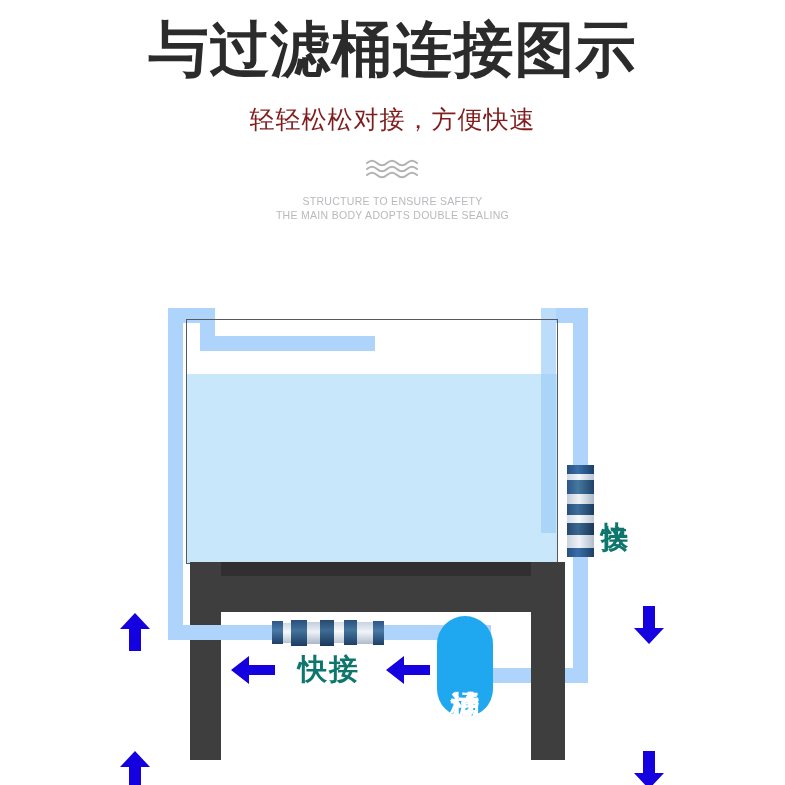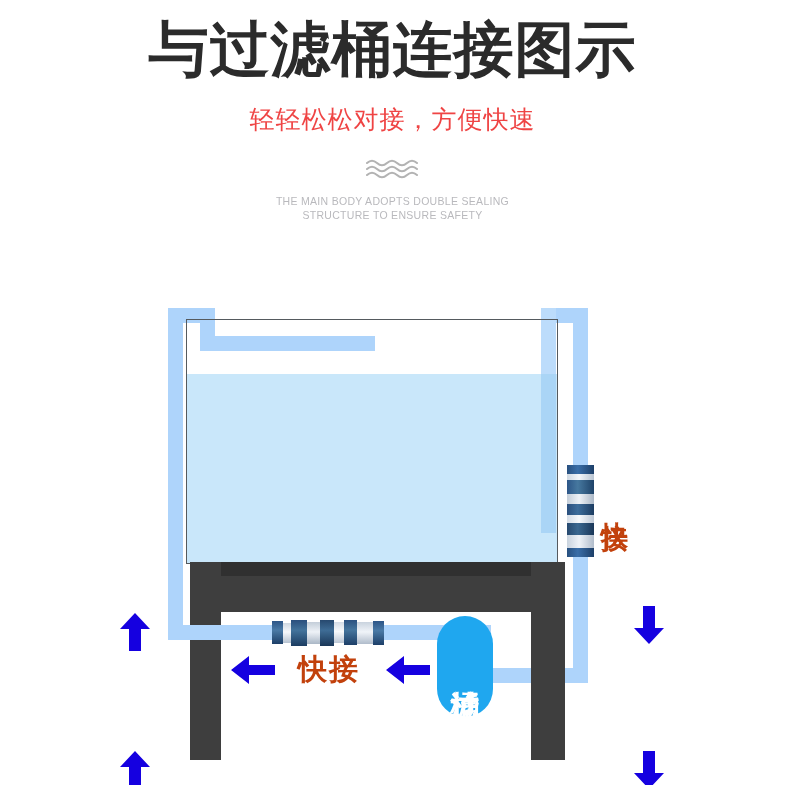--- a/index.html
+++ b/index.html
@@ -38,21 +38,21 @@
     font-weight: bold;
     letter-spacing: 1px;
     color: #2b2b2b;
     font-family: "Liberation Sans", "DejaVu Sans", sans-serif;
   }
   .sub-title {
     margin: 0;
     padding-top: 20px;
     font-size: 25px;
     letter-spacing: 1px;
-    color: #ef4444;
+    color: #7f1d1d;
     font-weight: normal;
   }
 
   .wave-wrap {
     margin-top: 20px;
     height: 26px;
     display: flex;
     align-items: center;
     justify-content: center;
   }
@@ -108,21 +108,21 @@
     position: absolute;
     background: #303030;
   }
 
   
   .arrow { position: absolute; }
 
   
   .label-cn {
     position: absolute;
-    color: #c2410c;
+    color: #0f766e;
     font-weight: bold;
     font-family: "Liberation Sans", "DejaVu Sans", sans-serif;
   }
   .label-v {
     writing-mode: vertical-rl;
     text-orientation: upright;
     line-height: 1.02;
     letter-spacing: 1px;
   }
 
@@ -174,22 +174,22 @@
       <svg width="56" height="24" viewBox="0 0 56 24">
         <g fill="none" stroke="#b3b3b3" stroke-width="2.1" stroke-linecap="round">
           <path d="M2 6 q5 -4.5 10 0 q5 4.5 10 0 q5 -4.5 10 0 q5 4.5 10 0 q5 -4.5 10 0"></path>
           <path d="M2 12 q5 -4.5 10 0 q5 4.5 10 0 q5 -4.5 10 0 q5 4.5 10 0 q5 -4.5 10 0"></path>
           <path d="M2 18 q5 -4.5 10 0 q5 4.5 10 0 q5 -4.5 10 0 q5 4.5 10 0 q5 -4.5 10 0"></path>
         </g>
       </svg>
     </div>
 
     <div class="eng-block">
+      <p class="eng-line">STRUCTURE TO ENSURE SAFETY</p>
       <p class="eng-line">THE MAIN BODY ADOPTS DOUBLE SEALING</p>
-      <p class="eng-line">STRUCTURE TO ENSURE SAFETY</p>
     </div>
   </div>
 
   <div class="stage">
 
     <div class="pipe abs" style="left:168px; top:58px; width:15px; height:332px;"></div>
 
     <div class="pipe abs" style="left:168px; top:375px; width:120px; height:15px;"></div>
 
     <div class="pipe abs" style="left:168px; top:58px; width:47px; height:15px;"></div>

